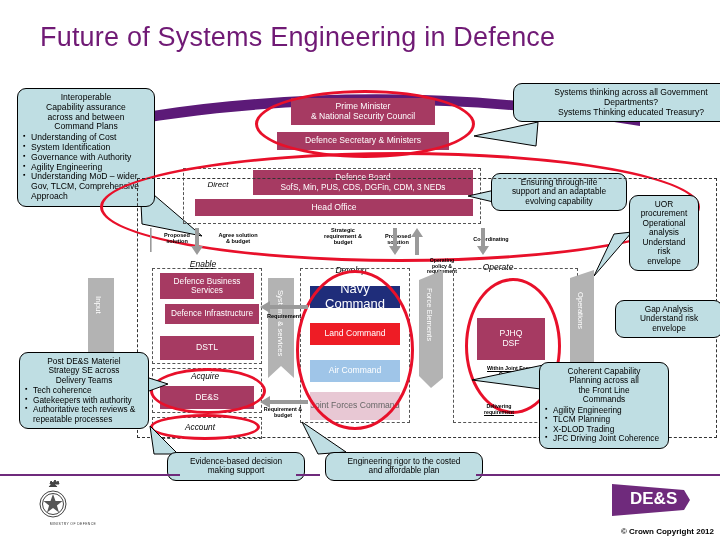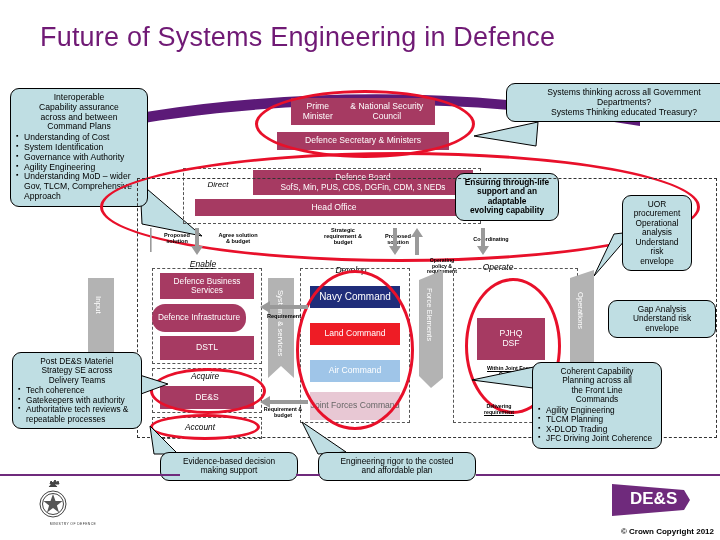--- a/index.html
+++ b/index.html
@@ -29,21 +29,21 @@
   }
   .cmdbox {
     position: absolute; display: flex; align-items: center;
     justify-content: center; text-align: center; line-height: 1.12;
   }
 
   
   .callout {
     position: absolute; background: #bfdee3; border: 1px solid #000;
     border-radius: 9px; color: #000; text-align: center;
-    line-height: 1.14; padding: 4px 5px;
+    line-height: 1.14; padding: 4px 5px; margin-left: 7px;
   }
   .callout ul { list-style: none; text-align: left; margin-top: 1px; }
   .callout li { position: relative; padding-left: 8px; }
   .callout li:before {
     content: "\25AA"; position: absolute; left: 0; top: -1px; font-size: 7px;
   }
 
   
   .dash { position: absolute; border: 1px dashed #555; }
 
@@ -102,21 +102,21 @@
 
   <svg class="leader" style="left:470px; top:120px; width:70px; height:40px;" viewBox="0 0 70 40">
     <polygon points="68,2 4,16 66,26" fill="#bfdee3" stroke="#000" stroke-width="1"></polygon>
   </svg>
   <div class="callout" style="left:506px; top:83px; width:236px; font-size:8.6px;">
     <div>Systems thinking across all Government</div>
     <div>Departments?</div>
     <div>Systems Thinking educated Treasury?</div>
   </div>
 
-  <div class="mbox" style="left:291px; top:98px; width:144px; height:27px; font-size:8.6px; flex-direction:row;">
+  <div class="mbox" style="left:291px; top:98px; width:144px; height:27px; font-size:8.6px; flex-direction:column;">
     <span>Prime Minister</span>
     <span>&amp; National Security Council</span>
   </div>
   <div class="mbox" style="left:277px; top:132px; width:172px; height:18px; font-size:8.6px;">
     <span>Defence Secretary &amp; Ministers</span>
   </div>
   <div class="ellipse" style="left:255px; top:90px; width:220px; height:68px;"></div>
 
   <div class="dash" style="left:183px; top:168px; width:298px; height:56px;"></div>
 
@@ -127,21 +127,21 @@
     <span>SofS, Min, PUS, CDS, DGFin, CDM, 3 NEDs</span>
   </div>
   <div class="mbox" style="left:195px; top:199px; width:278px; height:17px; font-size:8.6px;">
     <span>Head Office</span>
   </div>
   <div class="ellipse" style="left:100px; top:152px; width:600px; height:110px; border-width:3px;"></div>
 
   <svg class="leader" style="left:466px; top:186px; width:40px; height:30px;" viewBox="0 0 40 30">
     <polygon points="38,2 2,10 36,18" fill="#bfdee3" stroke="#000" stroke-width="1"></polygon>
   </svg>
-  <div class="callout" style="left:455px; top:173px; width:104px; font-size:8.3px;font-weight:bold;">
+  <div class="callout" style="left:484px; top:173px; width:136px; font-size:8.3px;">
     <div>Ensuring through-life</div>
     <div>support and an adaptable</div>
     <div>evolving capability</div>
   </div>
 
   <svg class="leader" style="left:592px; top:230px; width:45px; height:50px;" viewBox="0 0 45 50">
     <polygon points="40,2 2,46 22,4" fill="#bfdee3" stroke="#000" stroke-width="1"></polygon>
   </svg>
   <div class="callout" style="left:622px; top:195px; width:70px; font-size:8.3px;">
     <div>UOR</div>
@@ -194,37 +194,37 @@
   <div class="dash" style="left:152px; top:268px; width:110px; height:96px;"></div>
   <div class="dash" style="left:300px; top:268px; width:110px; height:155px;"></div>
   <div class="dash" style="left:453px; top:268px; width:125px; height:155px;"></div>
   <div class="dash" style="left:152px; top:368px; width:110px; height:45px;"></div>
   <div class="dash" style="left:152px; top:417px; width:110px; height:22px;"></div>
   <div class="dash" style="left:137px; top:178px; width:580px; height:260px; border-color:#333;"></div>
 
   <div class="mbox" style="left:160px; top:273px; width:94px; height:26px; font-size:8.3px; flex-direction:column;">
     <span>Defence Business Services</span>
   </div>
-  <div class="mbox" style="left:152px; top:304px; width:94px; height:28px; font-size:8.3px;border-radius:13px;">
+  <div class="mbox" style="left:165px; top:304px; width:94px; height:20px; font-size:8.3px;">
     <span>Defence Infrastructure</span>
   </div>
   <div class="mbox" style="left:160px; top:336px; width:94px; height:24px; font-size:8.6px;">
     <span>DSTL</span>
   </div>
 
   <div class="plab" style="left:164px; top:371px; width:82px; font-size:8.3px;">Acquire</div>
   <div class="mbox" style="left:160px; top:386px; width:94px; height:23px; font-size:8.6px;">
     <span>DE&amp;S</span>
   </div>
   <div class="ellipse" style="left:150px; top:368px; width:116px; height:46px;"></div>
 
   <div class="plab" style="left:160px; top:422px; width:80px; font-size:8.3px;">Account</div>
   <div class="ellipse" style="left:150px; top:414px; width:110px; height:26px;"></div>
 
-  <div class="cmdbox" style="left:310px; top:286px; width:90px; height:22px; font-size:10px; background:#1f2d7a; color:#fff;">
+  <div class="cmdbox" style="left:310px; top:286px; width:90px; height:22px; font-size:13px; background:#1f2d7a; color:#fff;">
     <span>Navy Command</span>
   </div>
   <div class="cmdbox" style="left:310px; top:360px; width:90px; height:22px; font-size:8.6px; background:#9fc5e8; color:#fff;">
     <span>Air Command</span>
   </div>
   <div class="cmdbox" style="left:310px; top:323px; width:90px; height:22px; font-size:8.6px; background:#ee1c25; color:#fff;">
     <span>Land Command</span>
   </div>
   <div class="cmdbox" style="left:310px; top:392px; width:90px; height:28px; font-size:8.6px; background:#e8c8d4; color:#666; flex-direction:column;">
     <span>Joint Forces Command</span>

